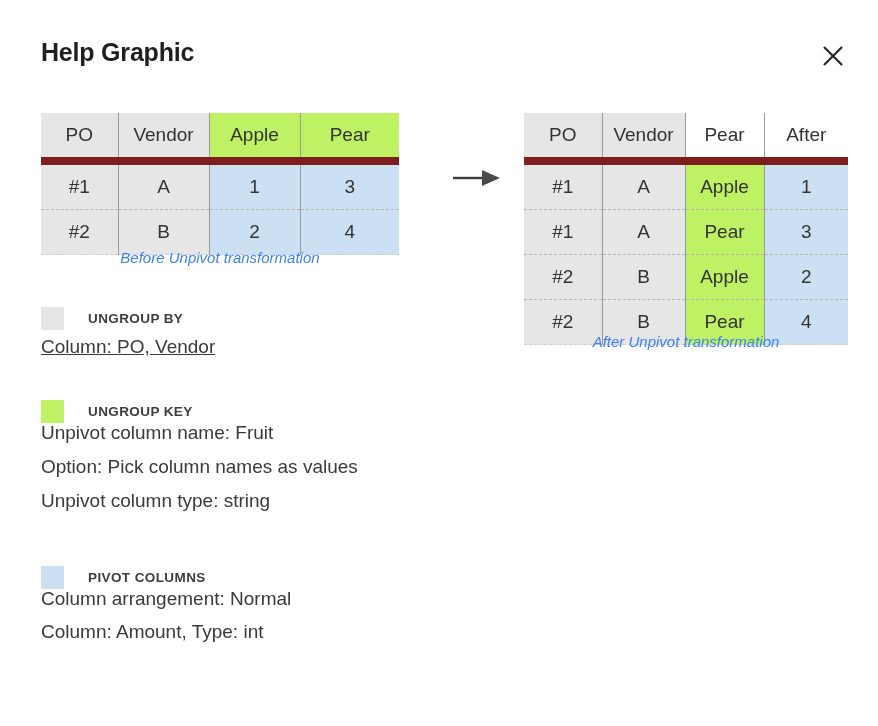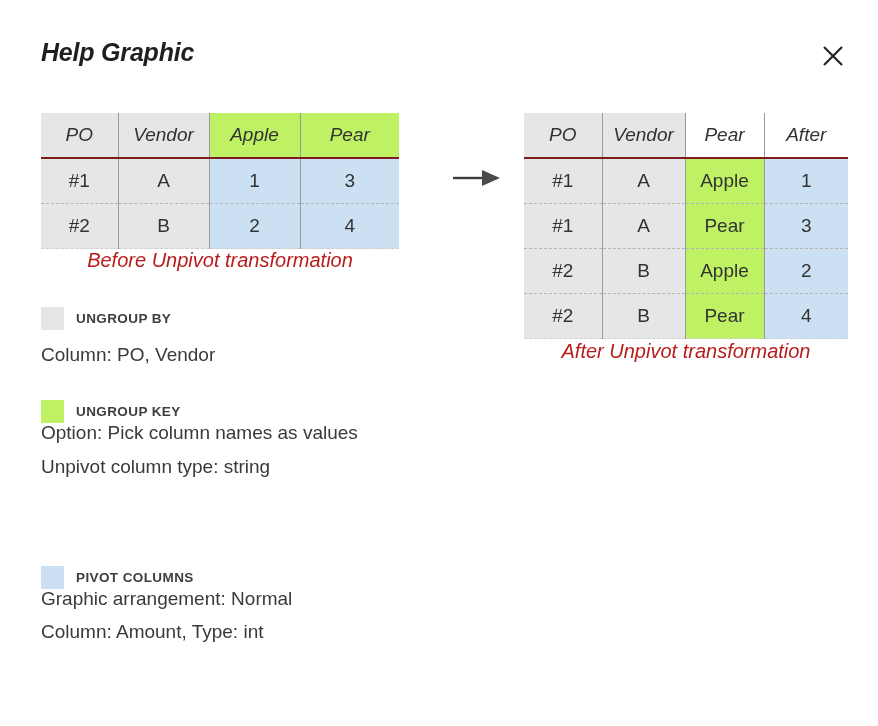--- a/index.html
+++ b/index.html
@@ -20,21 +20,20 @@
   
   #page-title {
     position: absolute;
     left: 41px;
     top: 38px;
     font-size: 25px;
     font-weight: bold;
     color: #1f1f1f;
     letter-spacing: -0.2px;
     white-space: nowrap;
-    font-style: italic;
   }
   #close-button {
     position: absolute;
     left: 815px;
     top: 38px;
     width: 36px;
     height: 36px;
     display: flex;
     align-items: center;
     justify-content: center;
@@ -51,22 +50,21 @@
     color: #333333;
   }
   .data-table td {
     padding: 0;
     text-align: center;
     vertical-align: middle;
     font-weight: normal;
   }
   .data-table tr.header-row td {
     height: 44px;
-    border-bottom: 2px solid #7f1d1d;
-    font-style: italic;
+    border-bottom: 8px solid #7f1d1d;
   }
   .data-table tr.body-row td {
     height: 44px;
   }
   .data-table tr.body-row + tr.body-row td {
     border-top: 1px dashed #b5b5b5;
   }
   .data-table tr.body-row:last-child td {
     border-bottom: 1px dashed #cfcfcf;
   }
@@ -89,26 +87,26 @@
   #table-after { left: 524px; top: 113px; width: 324px; }
   #table-after col.c-po     { width: 78px; }
   #table-after col.c-vendor { width: 83px; }
   #table-after col.c-fruit  { width: 79px; }
   #table-after col.c-amount { width: 84px; }
 
   
   .table-caption {
     position: absolute;
     font-style: italic;
-    font-size: 20px;
-    color: #b91c1c;
+    font-size: 15px;
+    color: #3b82f6;
     white-space: nowrap;
   }
   #caption-before { left: 41px; top: 249px; width: 358px; text-align: center; }
-  #caption-after  { left: 524px; top: 340px; width: 324px; text-align: center; }
+  #caption-after  { left: 524px; top: 333px; width: 324px; text-align: center; }
 
   
   #transform-arrow {
     position: absolute;
     left: 452px;
     top: 166px;
     width: 52px;
     height: 24px;
   }
 
@@ -118,34 +116,34 @@
     display: flex;
     align-items: center;
     height: 22px;
   }
   .legend-swatch {
     width: 23px;
     height: 23px;
     flex: 0 0 23px;
   }
   .legend-title {
-    margin-left: 12px;
+    margin-left: 24px;
     font-size: 13.5px;
     font-weight: bold;
     letter-spacing: 0.4px;
     color: #3d3d3d;
     white-space: nowrap;
   }
   .legend-line {
     font-size: 19px;
     color: #3a3a3a;
     white-space: nowrap;
   }
   #legend-ungroup { top: 307px; }
-  #legend-ungroup .legend-line { margin-top: 15px; }
+  #legend-ungroup .legend-line { margin-top: 7px; text-decoration: underline; }
   #legend-unpivot-key { top: 400px; }
   #legend-unpivot-key .legend-line:nth-of-type(1) { margin-top: 17px; }
   #legend-unpivot-key .legend-line + .legend-line { margin-top: 12px; }
   #legend-pivot-columns { top: 566px; }
   #legend-pivot-columns .legend-line:nth-of-type(1) { margin-top: 24px; }
   #legend-pivot-columns .legend-line + .legend-line { margin-top: 11px; }
 </style>
 </head>
 <body>
 
@@ -246,24 +244,25 @@
     <span class="legend-title">UNGROUP BY</span>
   </div>
   <div class="legend-line">Column: PO, Vendor</div>
 </div>
 
 <div class="legend-section" id="legend-unpivot-key">
   <div class="legend-head">
     <span class="legend-swatch fill-green"></span>
     <span class="legend-title">UNGROUP KEY</span>
   </div>
+  <div class="legend-line">Unpivot column name: Fruit</div>
   <div class="legend-line">Option: Pick column names as values</div>
   <div class="legend-line">Unpivot column type: string</div>
 </div>
 
 <div class="legend-section" id="legend-pivot-columns">
   <div class="legend-head">
     <span class="legend-swatch fill-blue"></span>
     <span class="legend-title">PIVOT COLUMNS</span>
   </div>
-  <div class="legend-line">Graphic arrangement: Normal</div>
+  <div class="legend-line">Column arrangement: Normal</div>
   <div class="legend-line">Column: Amount, Type: int</div>
 </div>
 
 </body></html>

